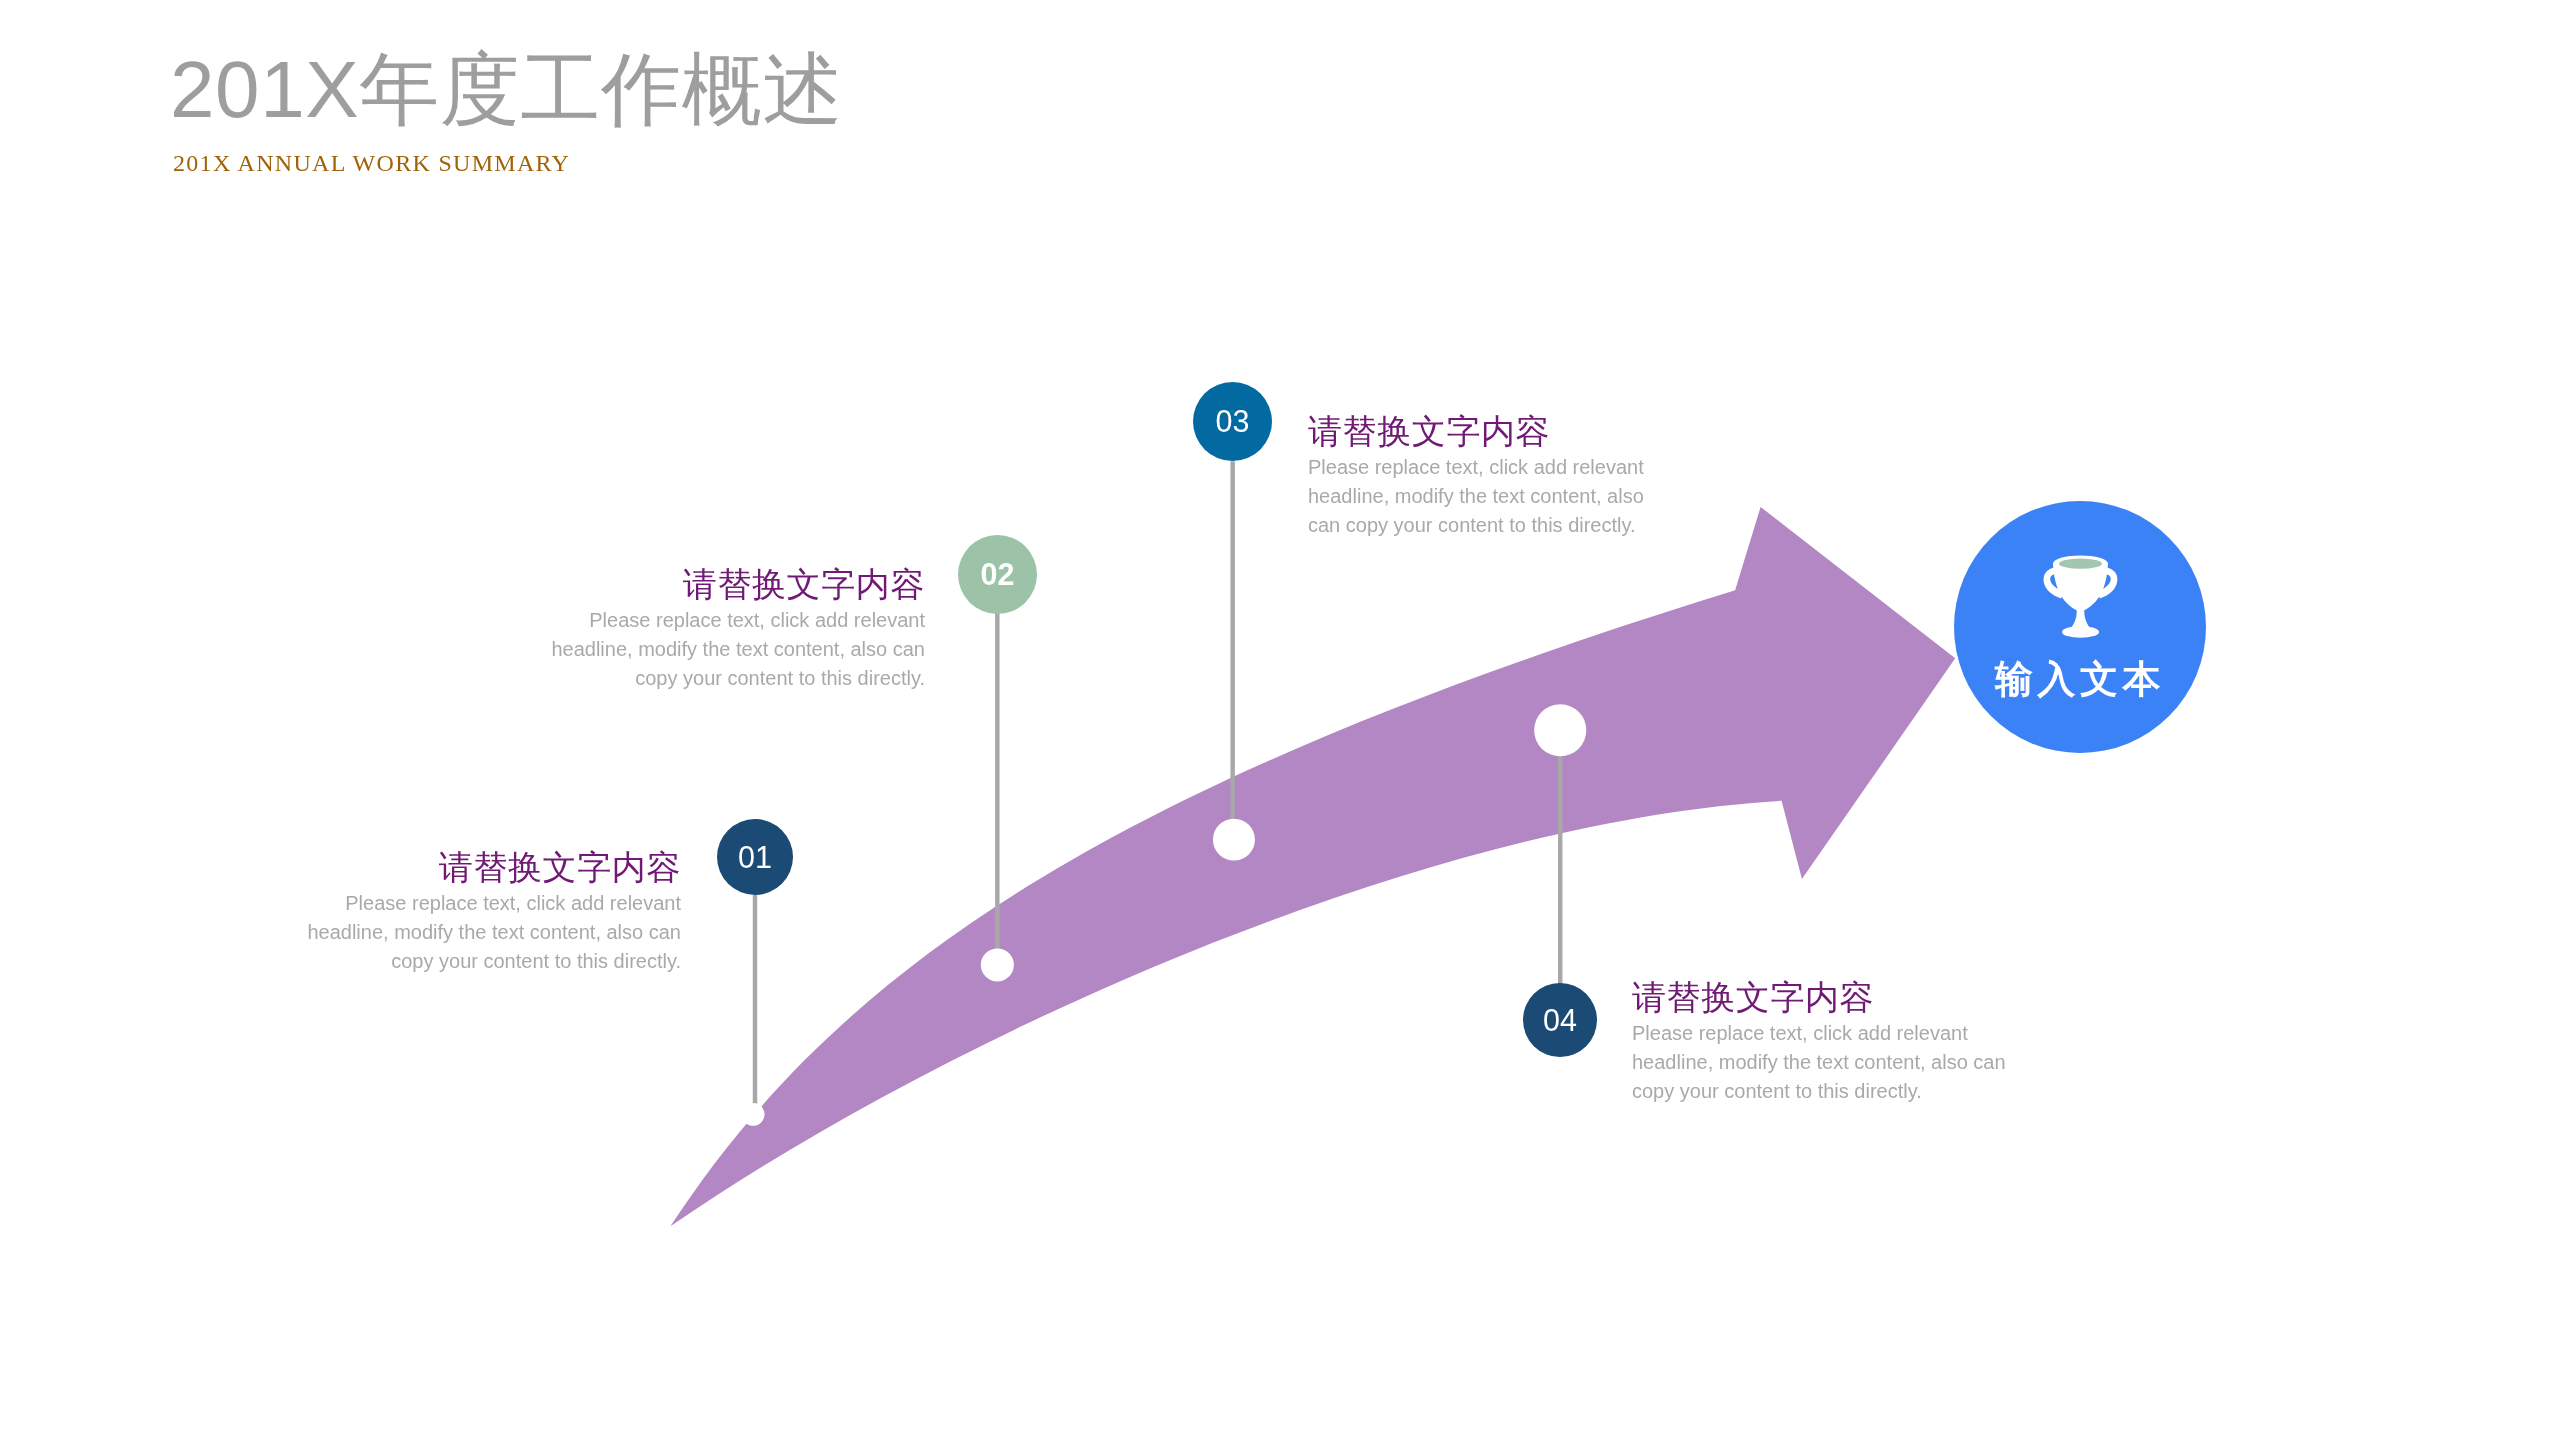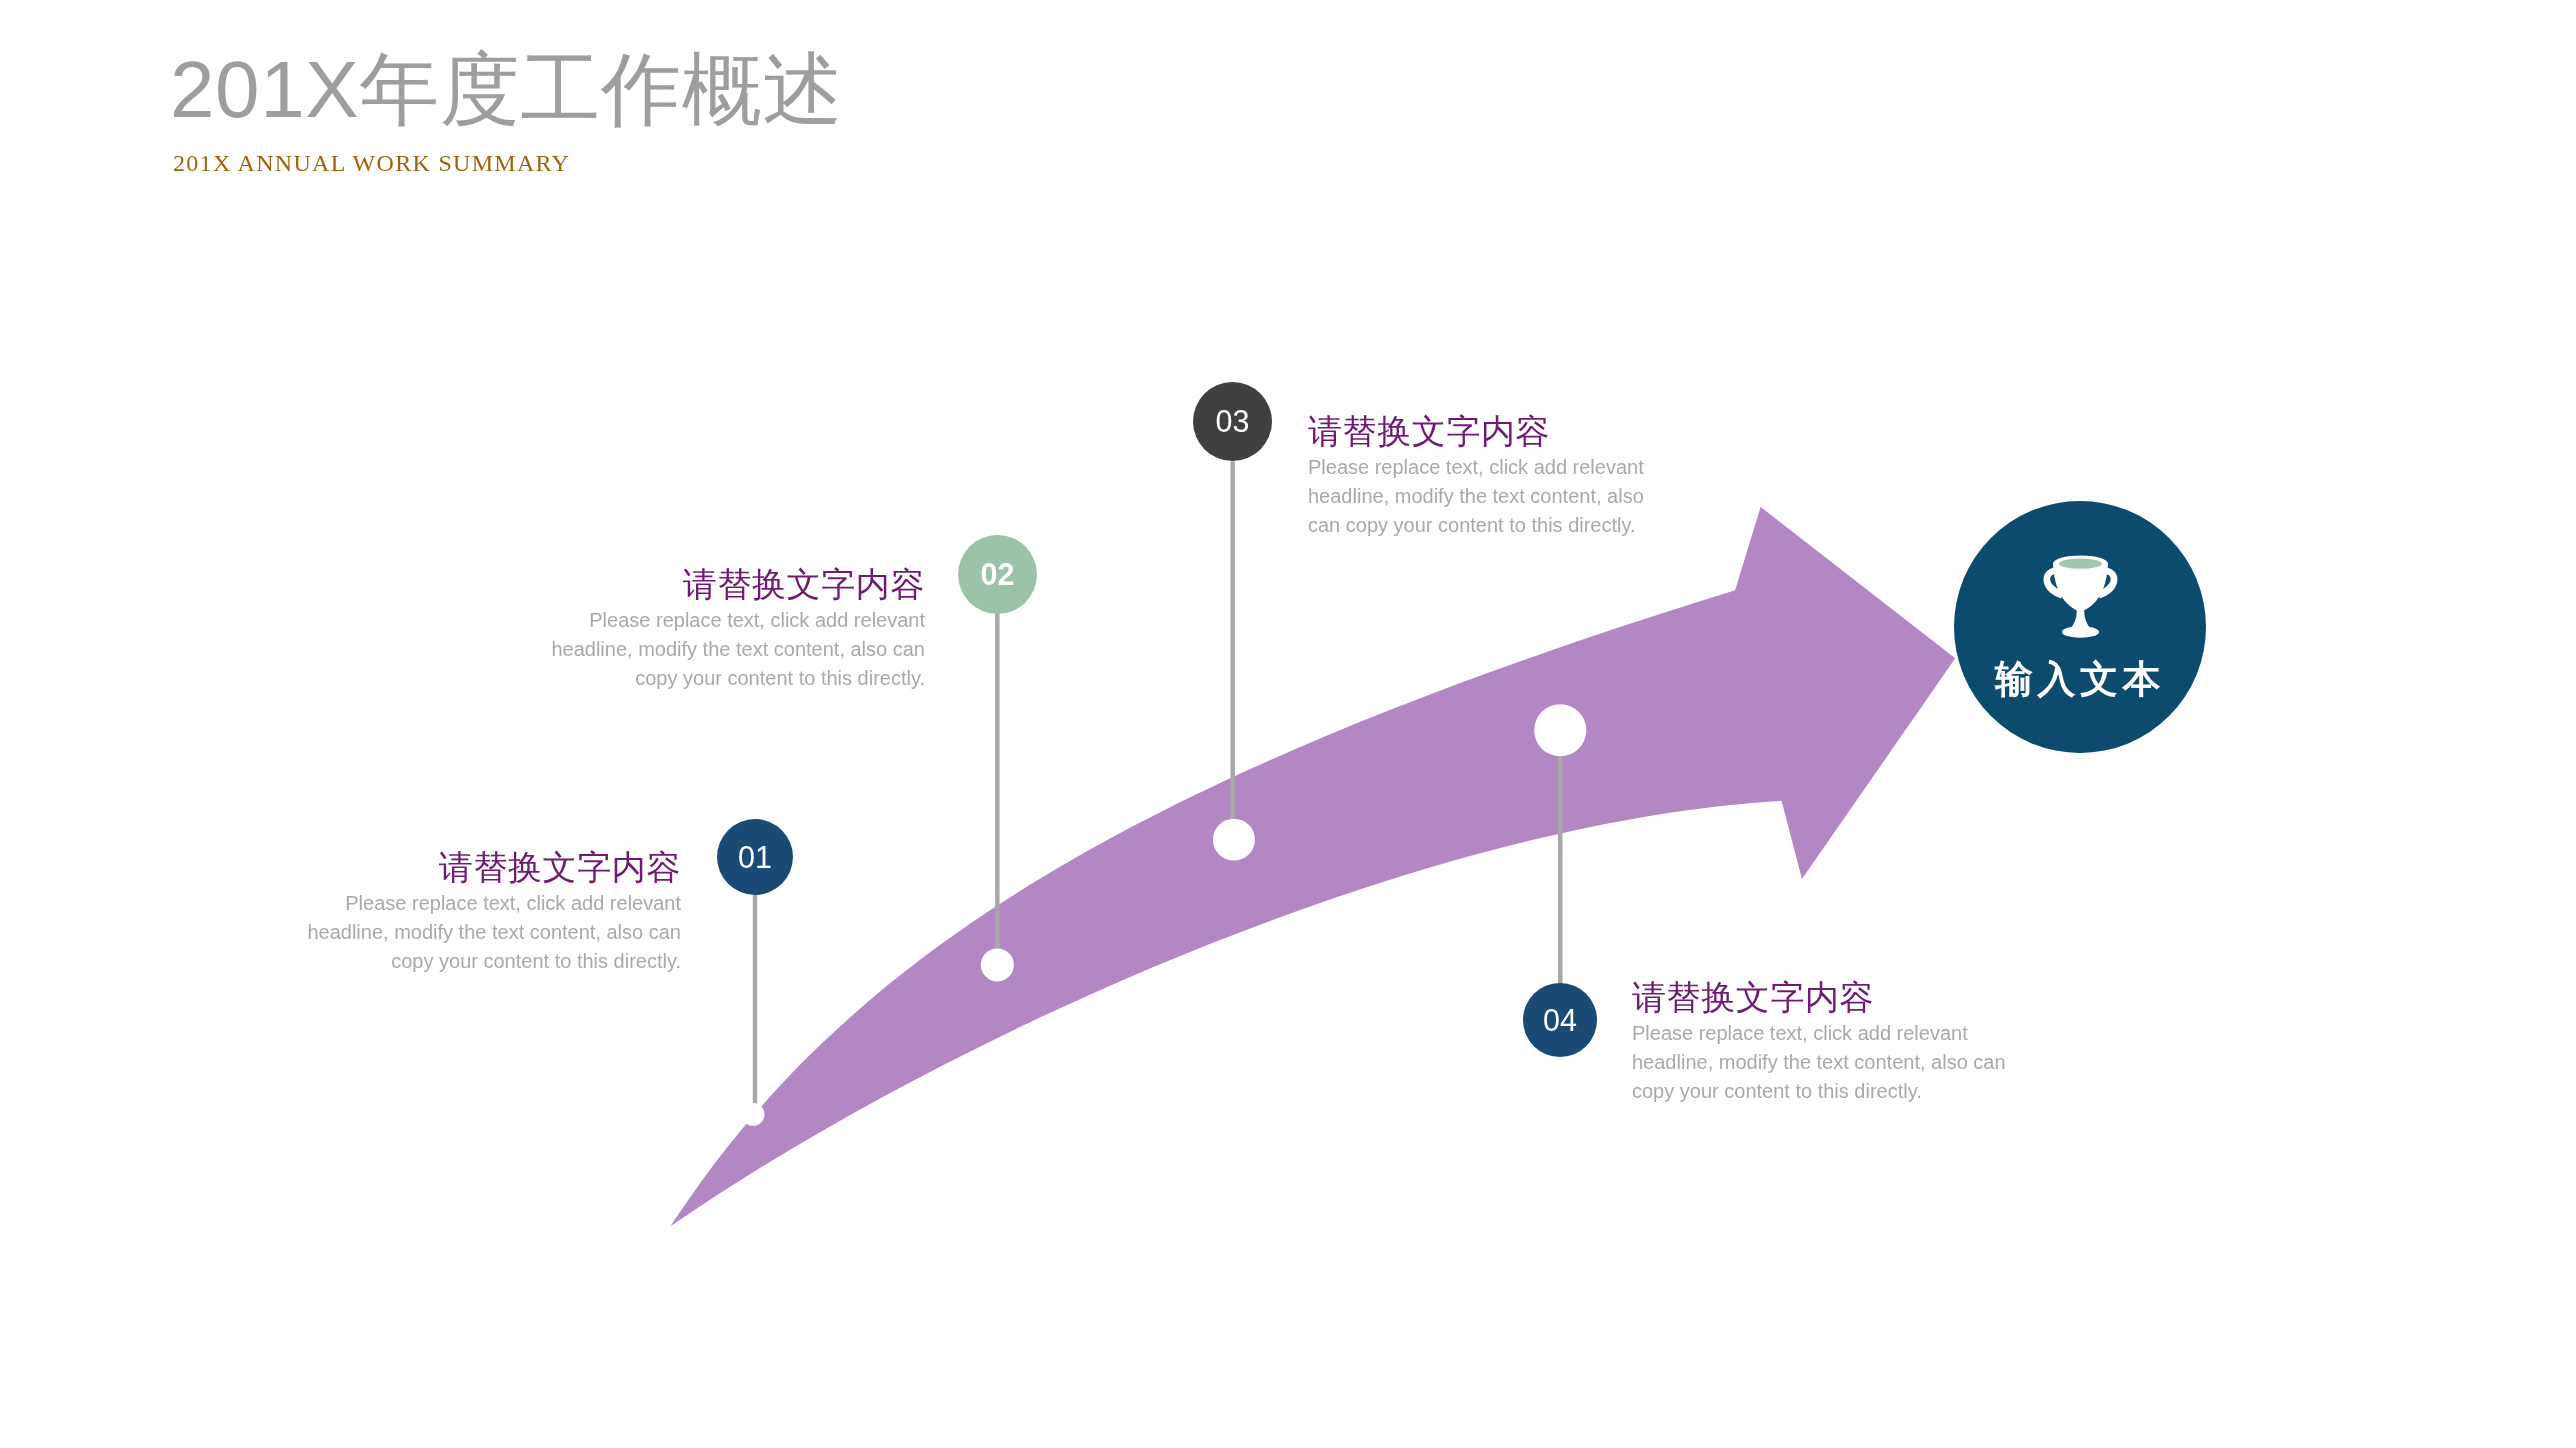--- a/index.html
+++ b/index.html
@@ -92,21 +92,21 @@
       <circle cx="2453" cy="1148" r="41"></circle>
     </g>
   </svg>
 
   <div id="circle-1" class="step-circle" style="background: rgb(27, 74, 116);">
     <span>01</span>
   </div>
   <div id="circle-2" class="step-circle" style="background: rgb(156, 194, 168); font-weight: bold;">
     <span>02</span>
   </div>
-  <div id="circle-3" class="step-circle" style="background: #404040;">
+  <div id="circle-3" class="step-circle" style="background: #0369a1;">
     <span>03</span>
   </div>
   <div id="circle-4" class="step-circle" style="background: rgb(27, 74, 116);">
     <span>04</span>
   </div>
 
   <div id="block-1" class="step-text align-right">
     <div class="heading">请替换文字内容</div>
     <div class="body">
       <div>Please replace text, click add relevant</div>
@@ -132,21 +132,21 @@
   </div>
   <div id="block-4" class="step-text align-left">
     <div class="heading">请替换文字内容</div>
     <div class="body">
       <div>Please replace text, click add relevant</div>
       <div>headline, modify the text content, also can</div>
       <div>copy your content to this directly.</div>
     </div>
   </div>
 
-  <div id="goal-circle" style="background: #0c4a6e;">
+  <div id="goal-circle" style="background: #3b82f6;">
     <svg class="trophy" viewBox="0 0 120 120">
 
       <path d="M26 18 C2 22, 6 52, 34 60 L37 50 C17 44, 14 28, 27 27 Z" fill="#ffffff"></path>
       <path d="M94 18 C118 22, 114 52, 86 60 L83 50 C103 44, 106 28, 93 27 Z" fill="#ffffff"></path>
 
       <path d="M23 12 C24 48, 38 70, 60 78 C82 70, 96 48, 97 12 C72 24, 48 24, 23 12 Z" fill="#ffffff"></path>
 
       <ellipse cx="60" cy="13" rx="37" ry="11" fill="#ffffff"></ellipse>
       <ellipse cx="60" cy="13" rx="29" ry="7" fill="#a3c6b0"></ellipse>
 

